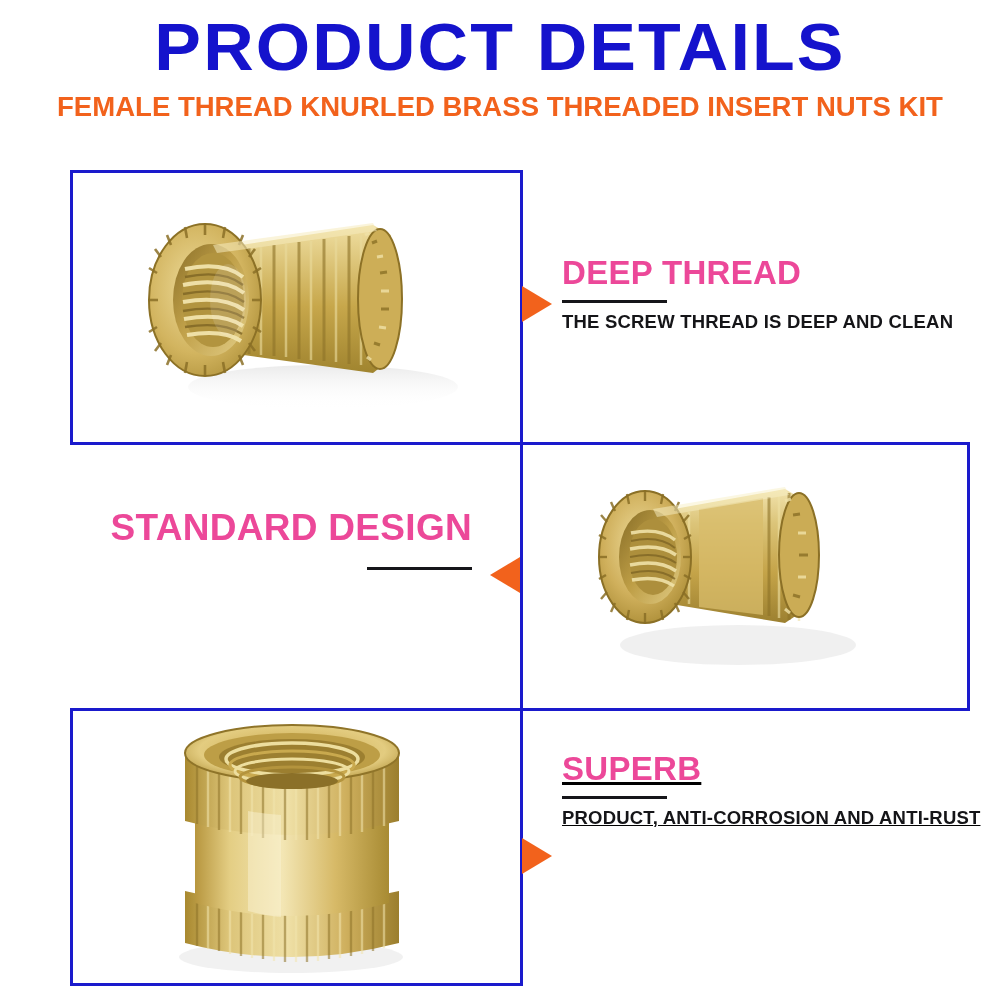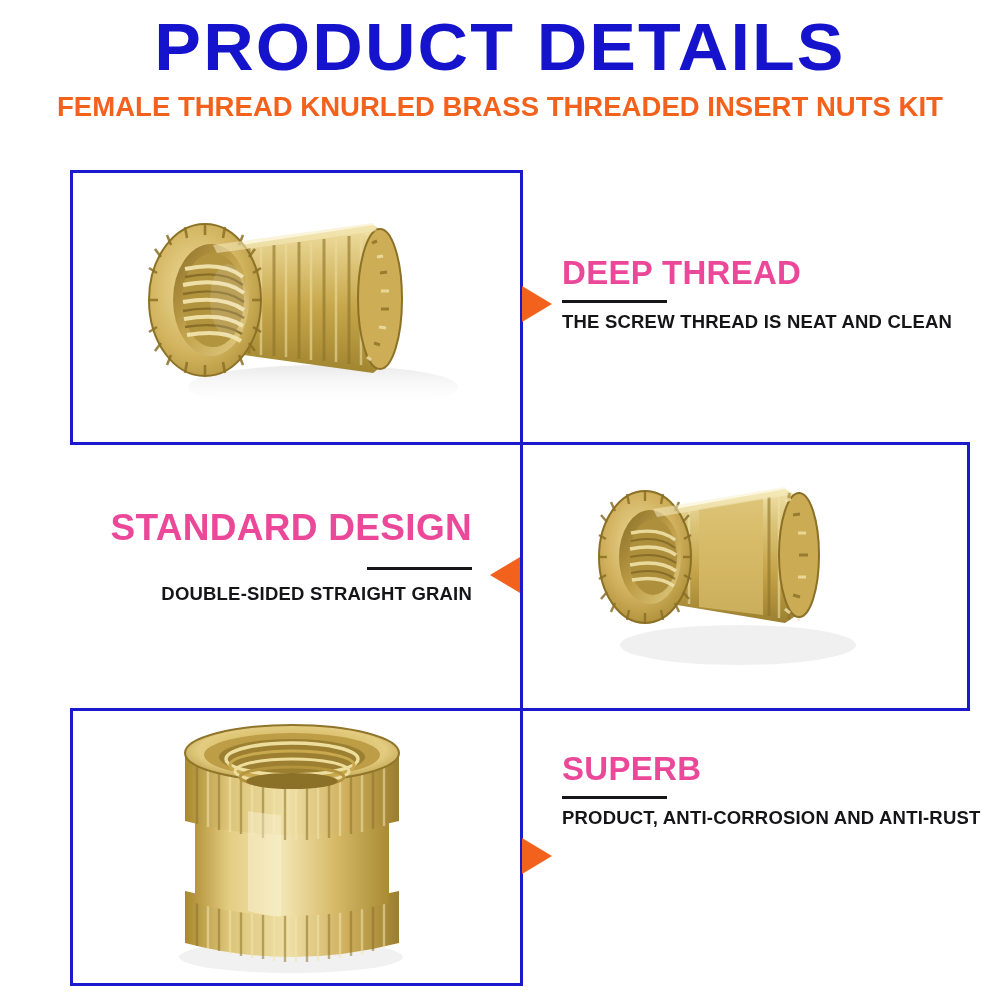--- a/index.html
+++ b/index.html
@@ -423,30 +423,29 @@
       <ellipse cx="219" cy="70" rx="46" ry="8" fill="#8B7028"></ellipse>
 
       <path d="M175 100 L175 200 Q195 205 208 206 L208 104 Q190 103 175 100 Z" fill="#FBF4D6" opacity="0.45"></path>
     </svg>
   </div>
 
   <div class="arrow arrow-right" style="left:522px; top:286px;"></div>
   <div class="feature-text" style="left:562px; top:252px; width:400px;">
     <div class="feature-head">DEEP THREAD</div>
     <div class="feature-rule" style="width:105px;"></div>
-    <div class="feature-cap">THE SCREW THREAD IS NEAT AND CLEAN</div>
+    <div class="feature-cap">THE SCREW THREAD IS DEEP AND CLEAN</div>
   </div>
 
   <div class="arrow arrow-left" style="left:490px; top:557px;"></div>
   <div class="feature-text align-right" style="left:52px; top:505px; width:420px;">
     <div class="feature-head" style="font-size:37px; line-height:46px;">STANDARD DESIGN</div>
     <div class="feature-rule" style="width:105px; margin-left:auto; margin-top:16px; margin-bottom:12px;"></div>
-    <div class="feature-cap">DOUBLE-SIDED STRAIGHT GRAIN</div>
   </div>
 
   <div class="arrow arrow-right" style="left:522px; top:838px;"></div>
-  <div class="feature-text" style="left:562px; top:748px; width:420px;">
+  <div class="feature-text" style="left:562px; top:748px; width:420px;text-decoration:underline;">
     <div class="feature-head">SUPERB</div>
     <div class="feature-rule" style="width:105px;"></div>
     <div class="feature-cap">PRODUCT, ANTI-CORROSION AND ANTI-RUST</div>
   </div>
 
 </div>
 
 </body></html>

